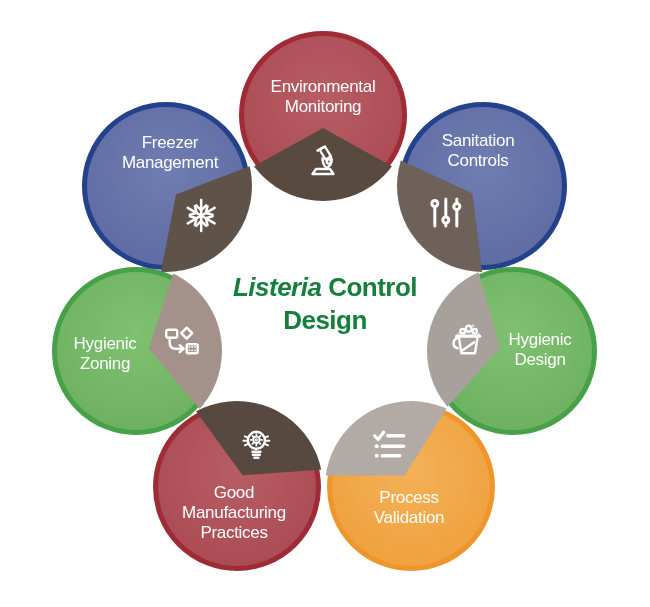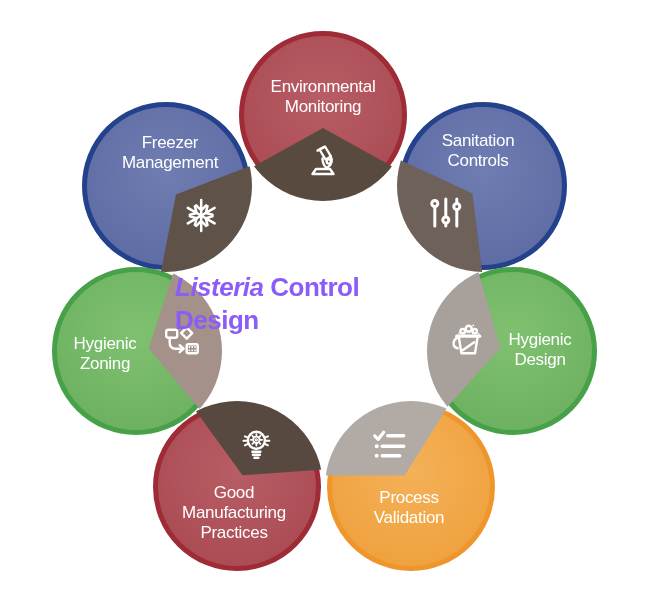--- a/index.html
+++ b/index.html
@@ -1,21 +1,21 @@
 <!DOCTYPE html>
 <html><head>
 <meta charset="utf-8">
 <style>
   html,body{margin:0;padding:0;background:#ffffff;}
   #canvas{position:relative;width:650px;height:607px;background:#ffffff;overflow:hidden;
           font-family:"Liberation Sans",sans-serif;}
   #diagram{position:absolute;left:0;top:0;}
-  #center-title{position:absolute;left:175px;top:271px;width:300px;
+  #center-title{position:absolute;left:175px;top:271px;width:300px;text-align:center;
                 font-weight:bold;font-size:26px;line-height:33px;letter-spacing:-0.5px;
-                color:#8b5cf6;}
+                color:#15803d;}
   #center-title .it{font-style:italic;}
 </style>
 </head>
 <body>
 
 <div id="canvas">
   <svg id="diagram" width="650" height="607" xmlns="http://www.w3.org/2000/svg">
     <defs id="defs">
         <radialGradient id="grad0" cx="50%" cy="40%" r="65%">
           <stop offset="0%" stop-color="#b85d65"></stop>

